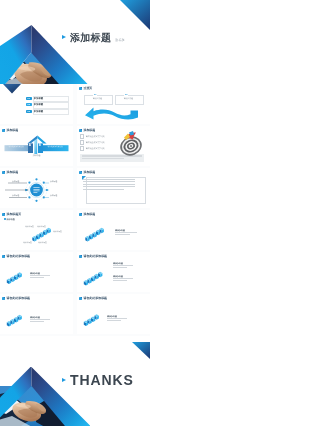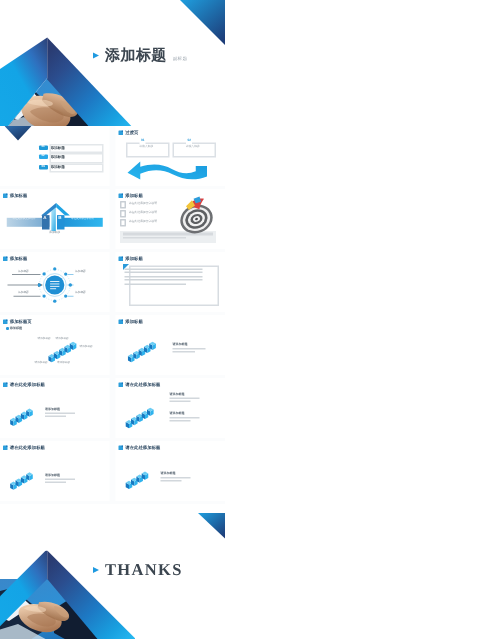--- a/index.html
+++ b/index.html
@@ -56,21 +56,21 @@
   .cb-sub{position:absolute;display:flex;align-items:center;font-size:2.1px;line-height:2.4px;color:#5d6a76;font-weight:bold;}
   .cb-dot{width:1.5px;height:1.5px;background:#2a9ada;border-radius:50%;margin-right:1px;flex:none;}
   .cb-l{position:absolute;font-size:1.75px;line-height:2px;color:#8b949c;white-space:nowrap;}
   .cb-l2{position:absolute;width:22px;}
   .cb-t{display:block;font-size:2px;line-height:2.3px;color:#5d6a76;font-weight:bold;}
   .cb-d{display:block;height:0.55px;background:#d2d7dc;margin-top:1.1px;}
   .cb-d.s{width:70%;margin-top:0.9px;}
 
   
   .tk-row{position:absolute;left:62px;top:39px;display:flex;align-items:center;}
-  .tk-title{font-size:11px;line-height:10px;font-weight:bold;color:#3c4650;letter-spacing:0.9px;font-family:Liberation Serif, serif;}
+  .tk-title{font-size:14px;line-height:10px;font-weight:bold;color:#3c4650;letter-spacing:0.9px;}
 
   
   .cv-title-row{position:absolute;left:62px;top:31.5px;display:flex;align-items:baseline;}
   .cv-play{width:0;height:0;border-left:4.4px solid #1f9ae0;border-top:2.6px solid transparent;
            border-bottom:2.6px solid transparent;align-self:center;margin-right:4px;}
   .cv-title{font-size:10px;line-height:11px;font-weight:bold;color:#3c4650;letter-spacing:0.3px;}
   .cv-sub{font-size:3px;line-height:4px;color:#9aa3ac;margin-left:4px;letter-spacing:.2px;}
 </style>
 </head>
 <body>

